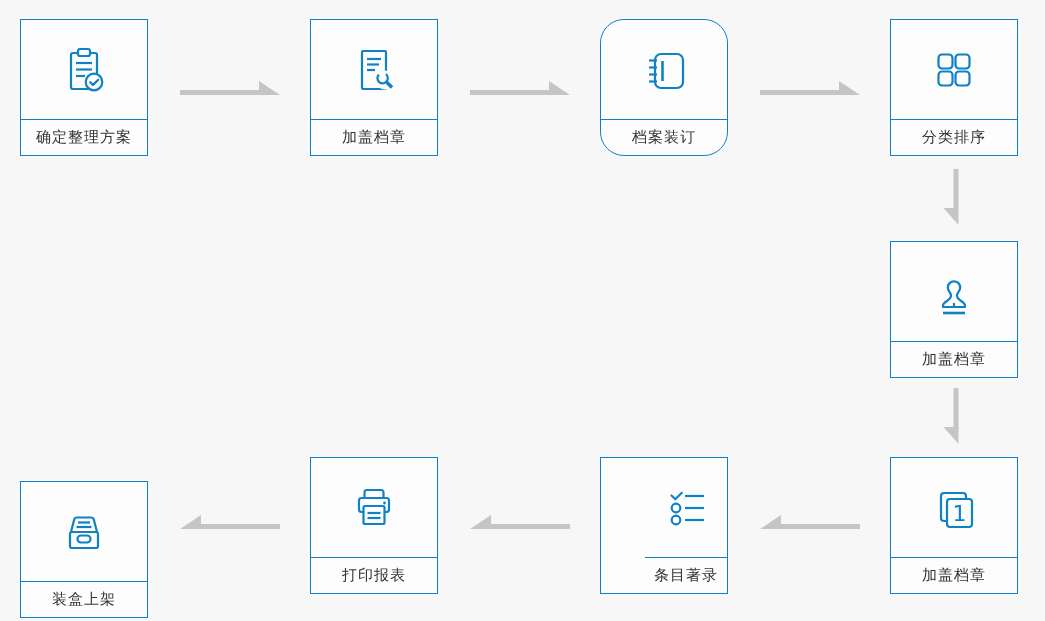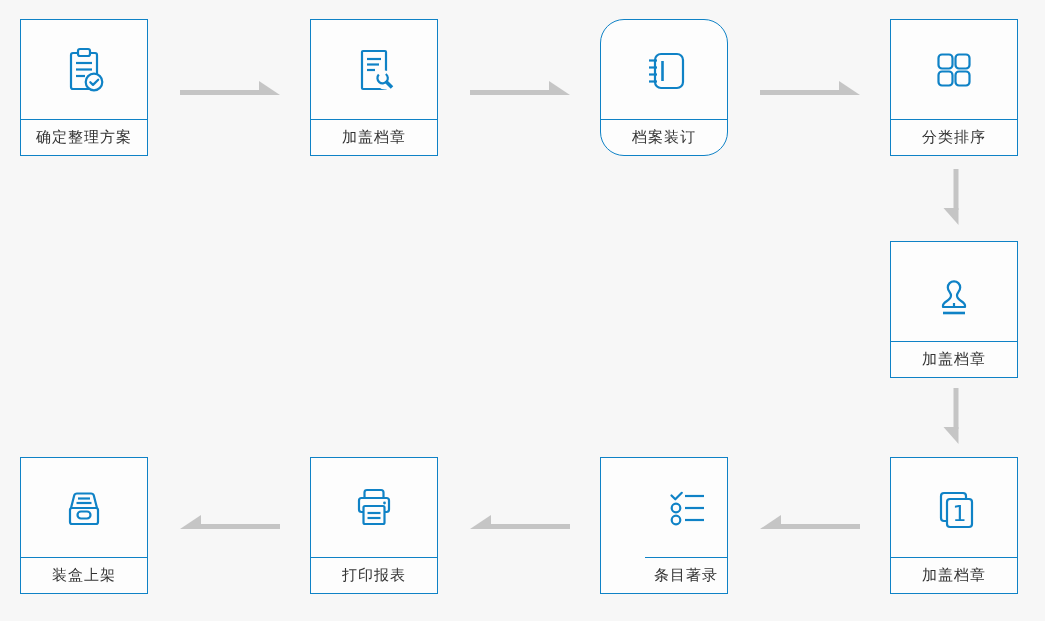--- a/index.html
+++ b/index.html
@@ -168,21 +168,21 @@
         <rect x="15.5" y="24" width="21" height="18" rx="1.5" fill="#fdfdfd"></rect>
         <line x1="19.5" y1="31" x2="32.5" y2="31"></line>
         <line x1="19.5" y1="36" x2="32.5" y2="36"></line>
       </svg>
     </div>
     <div class="label-area">
       <span>打印报表</span>
     </div>
   </div>
 
-  <div class="box" style="left:20px;top:457px;">
+  <div class="box" style="left:20px;top:481px;">
     <div class="icon-area">
       <svg class="icon-svg" width="52" height="52" viewBox="0 0 52 52">
         <path d="M13 26 L16.2 13.5 Q16.8 11.5 19 11.5 H33 Q35.2 11.5 35.8 13.5 L39 26"></path>
         <line x1="20" y1="16.5" x2="32" y2="16.5"></line>
         <line x1="18.5" y1="21" x2="33.5" y2="21"></line>
         <rect x="12" y="26" width="28" height="16" rx="2"></rect>
         <rect x="19.5" y="29.5" width="13" height="7" rx="3.5"></rect>
       </svg>
     </div>
     <div class="label-area">

